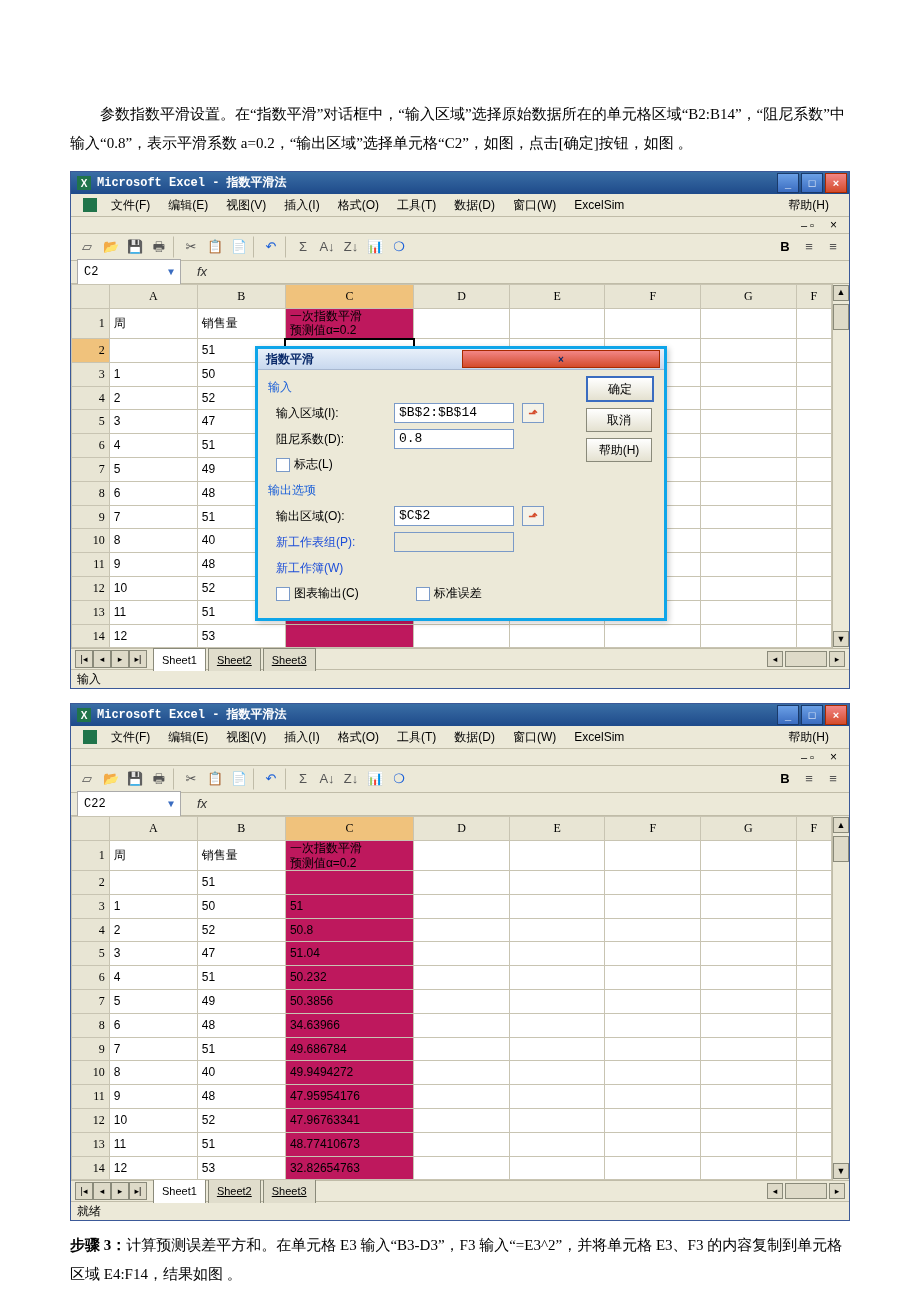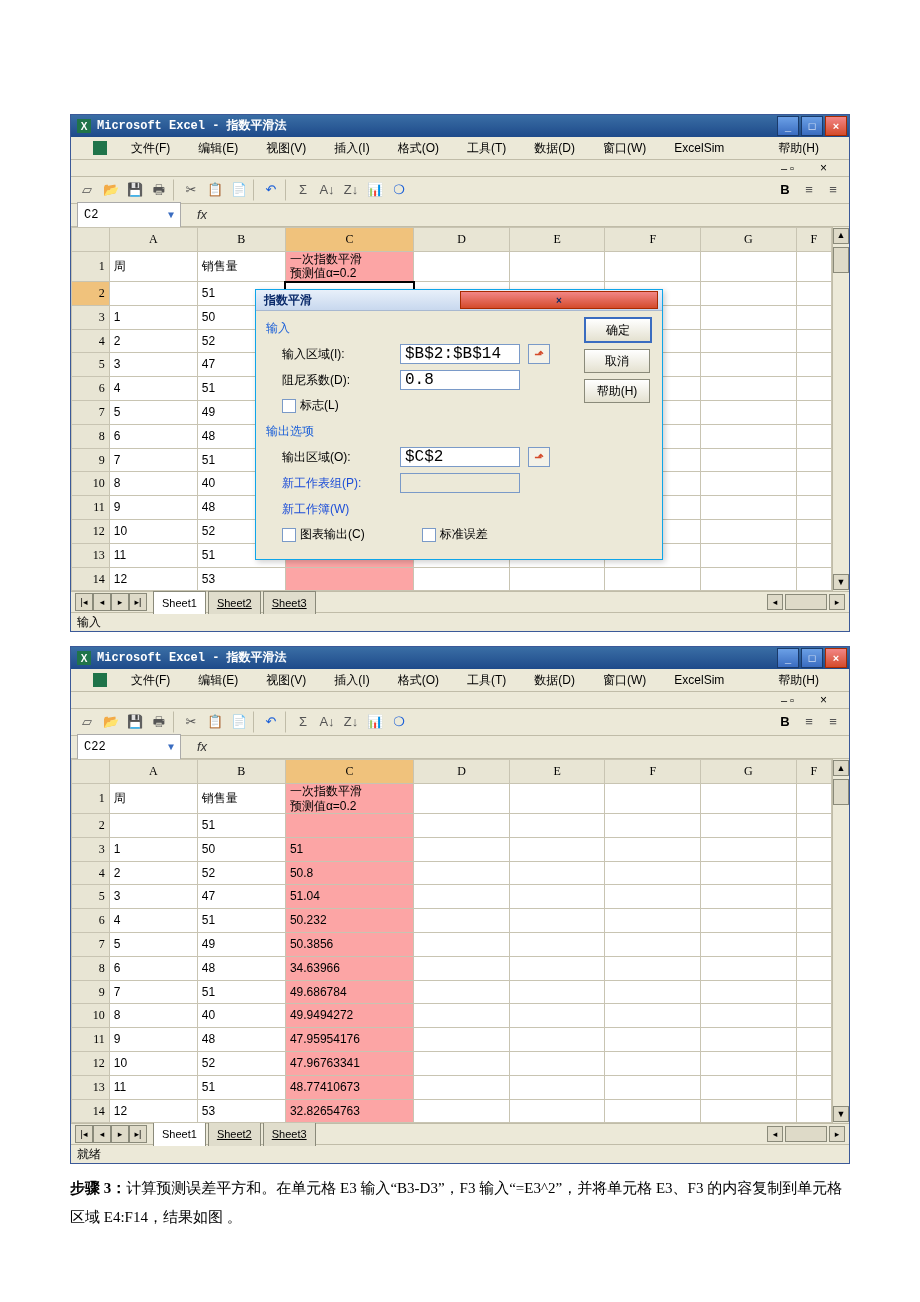--- a/index.html
+++ b/index.html
@@ -7,21 +7,21 @@
   .para{text-indent:2em;margin:0 0 4px}
   .para2{text-indent:0;margin:10px 0 4px}
   .bold{font-weight:700}
   .excel-window{border:1px solid #3b5998;margin:14px 0 8px;font-family:Tahoma,SimSun,sans-serif;font-size:12px;background:#ece9d8}
   .titlebar{display:flex;align-items:center;height:22px;background:linear-gradient(#3a6ea5,#1e4a8a);color:#fff;padding:0 2px 0 6px}
   .titlebar .xl-icon{width:14px;height:14px;background:#20744a;margin-right:6px;display:inline-flex;align-items:center;justify-content:center;font-size:10px;font-weight:700;color:#fff}
   .titlebar .title-text{flex:1;font-weight:700;font-family:"Courier New",SimSun,monospace}
   .win-btns{display:flex;gap:2px}
   .win-btn{width:20px;height:18px;display:flex;align-items:center;justify-content:center;font-size:11px;font-weight:700;border:1px solid #1a3a6a;background:linear-gradient(#6ba0e6,#3a6cc0);color:#fff}
   .win-btn.close{background:linear-gradient(#f28686,#d44b2b);border-color:#a82a00}
-  .menubar{display:flex;align-items:center;height:22px;background:#ece9d8;padding:0 22px;gap:12px;border-bottom:1px solid #c0bca8;position:relative}
+  .menubar{display:flex;align-items:center;height:22px;background:#ece9d8;padding:0 12px;gap:2px;border-bottom:1px solid #c0bca8;position:relative}
   .menubar .xl-icon2{width:14px;height:14px;background:#20744a;margin-right:4px}
   .menu-item{padding:2px 8px;font-size:12px}
   .menu-right{margin-left:auto;display:flex;gap:6px;align-items:center}
   .menubar .subclose{font-size:12px;margin-left:8px}
   .toolbar{display:flex;align-items:center;height:26px;background:#ece9d8;border-bottom:1px solid #c0bca8;padding:0 6px;gap:4px}
   .tool{width:18px;height:18px;border:1px solid transparent;display:inline-flex;align-items:center;justify-content:center;color:#555;font-size:13px}
   .tool.blue{color:#1a5fd8}
   .tool.sep{width:2px;border-left:1px solid #c0bca8;height:20px}
   .toolbar .bold-b{font-weight:700;color:#000}
   .namebox-row{display:flex;align-items:center;height:22px;background:#ece9d8;border-bottom:1px solid #c0bca8}
@@ -29,56 +29,57 @@
   .namebox .dd{color:#3a6cc0;font-size:10px}
   .fx{font-style:italic;color:#333;margin-left:10px;font-size:13px}
   .sheet-area{display:flex;background:#fff;position:relative}
   .sheet{border-collapse:collapse;width:100%;table-layout:fixed}
   .sheet th,.sheet td{border:1px solid #c8c4b2;height:18px;padding:0 4px;font-size:12px;text-align:left;background:#fff;font-family:SimSun,Tahoma,sans-serif}
   .sheet th{background:#e8e5d4;text-align:center;font-weight:400;font-family:"Times New Roman",SimSun,serif}
   .sheet th.rowhdr{width:28px;background:#e8e5d4;text-align:right;padding-right:4px}
   .sheet tr.sel th.rowhdr{background:#f0c27c}
   .sheet th.selcol{background:#f0c27c}
   .sheet td.selcell{background:#fff;border:2px solid #000}
-  .sheet td.colC{background:#fca5a5}
+  .sheet td.colC{background:#be185d}
   .vscroll{width:16px;background:#ece9d8;border-left:1px solid #c0bca8;display:flex;flex-direction:column;align-items:center}
   .vscroll .arr{width:14px;height:14px;border:1px solid #8a8a7a;background:#dedac8;font-size:9px;display:flex;align-items:center;justify-content:center;margin:1px 0}
   .vscroll .thumb{width:14px;height:24px;border:1px solid #8a8a7a;background:#dedac8;margin:2px 0}
   .tabs-row{display:flex;align-items:center;height:20px;background:#ece9d8;border-top:1px solid #c0bca8;font-size:11px}
   .tabs-nav{display:flex;gap:0;margin:0 4px}
   .tabs-nav span{width:16px;height:16px;border:1px solid #8a8a7a;background:#dedac8;display:flex;align-items:center;justify-content:center;font-size:9px}
   .sheet-tab{padding:1px 8px;border:1px solid #8a8a7a;border-bottom:none;background:#fff;margin-left:2px}
   .sheet-tab.inactive{background:#e0ddcc;text-decoration:underline}
   .hscroll{flex:1;display:flex;align-items:center;justify-content:flex-end;gap:2px;margin:0 4px}
   .hscroll .arr,.hscroll .thumb{border:1px solid #8a8a7a;background:#dedac8;height:14px}
   .hscroll .arr{width:14px;display:flex;align-items:center;justify-content:center;font-size:9px}
   .hscroll .thumb{width:40px}
   .status{height:18px;background:#ece9d8;border-top:1px solid #c0bca8;padding:0 6px;font-size:12px;display:flex;align-items:center}
   
-  .dialog{position:absolute;left:184px;top:62px;width:406px;border:1px solid #0ea5e9;background:#ece9d8;box-shadow:2px 2px 6px rgba(0,0,0,.2);font-size:12px}
+  .dialog{position:absolute;left:184px;top:62px;width:406px;border:3px solid #0ea5e9;background:#ece9d8;box-shadow:2px 2px 6px rgba(0,0,0,.2);font-size:12px}
   .dialog .dlg-title{display:flex;align-items:center;height:20px;background:linear-gradient(#e8f0fa,#c8d8ee);padding:0 4px 0 8px;border-bottom:1px solid #a8b8d0}
   .dialog .dlg-title span{flex:1;color:#0a2a6a;font-weight:700}
   .dialog .dlg-close{width:18px;height:16px;background:linear-gradient(#f28686,#d44b2b);border:1px solid #a82a00;color:#fff;font-size:10px;display:flex;align-items:center;justify-content:center;font-weight:700}
   .dialog .dlg-body{padding:4px 10px 10px;position:relative}
   .dlg-group-label{color:#1a5fd8;font-size:12px;margin:2px 0}
-  .dlg-row{display:flex;align-items:center;margin:3px 16px;gap:8px}
+  .dlg-row{display:flex;align-items:center;margin:3px 8px;gap:8px}
   .dlg-row label{width:110px}
-  .dlg-row .inp{border:1px solid #7a9ac8;background:#fff;height:18px;padding:0 4px;font-family:"Courier New",monospace;font-size:16px;display:flex;align-items:center;width:110px}
+  .dlg-row .inp{border:1px solid #7a9ac8;background:#fff;height:18px;padding:0 4px;font-family:"Courier New",monospace;font-size:13px;display:flex;align-items:center;width:110px}
   .dlg-row .picker{width:20px;height:18px;border:1px solid #7a9ac8;background:#f4f2e8;display:flex;align-items:center;justify-content:center;color:#d44b2b;font-size:11px;font-weight:700}
   .dlg-btns{position:absolute;right:10px;top:6px;display:flex;flex-direction:column;gap:6px}
   .dlg-btn{width:64px;height:22px;border:1px solid #8a8a7a;background:linear-gradient(#fff,#e4e1d0);font-size:12px;display:flex;align-items:center;justify-content:center}
   .dlg-btn.primary{border:2px solid #3a6cc0}
   .chk{display:inline-flex;align-items:center;gap:4px}
   .chk .box{width:12px;height:12px;border:1px solid #7a9ac8;background:#fff}
   .disabled{color:#1d4ed8}
 </style>
 </head>
 <body>
 <div class="page">
 
+<p class="para">参数指数平滑设置。在“指数平滑”对话框中，“输入区域”选择原始数据所在的单元格区域“B2:B14”，“阻尼系数”中输入“0.8”，表示平滑系数 a=0.2，“输出区域”选择单元格“C2”，如图，点击[确定]按钮，如图 。</p>
 
 <div class="excel-window">
   <div class="titlebar">
     <span class="xl-icon">X</span>
     <span class="title-text">Microsoft Excel - 指数平滑法</span>
     <div class="win-btns">
       <span class="win-btn">_</span>
       <span class="win-btn">□</span>
       <span class="win-btn close">×</span>
     </div>

